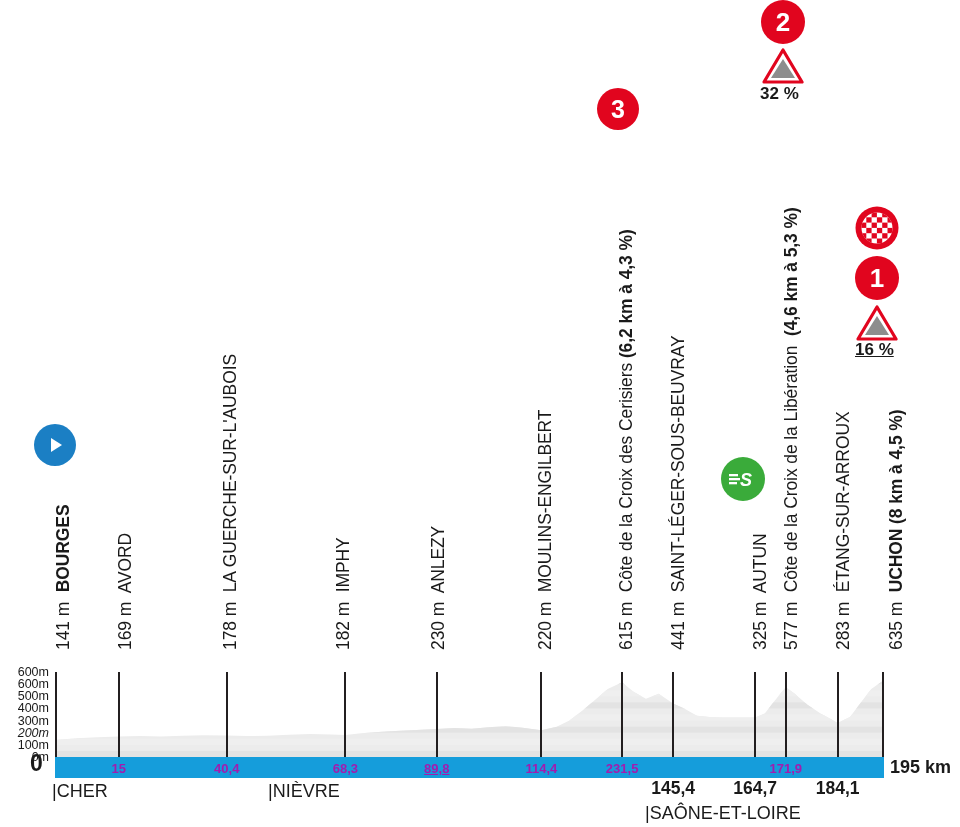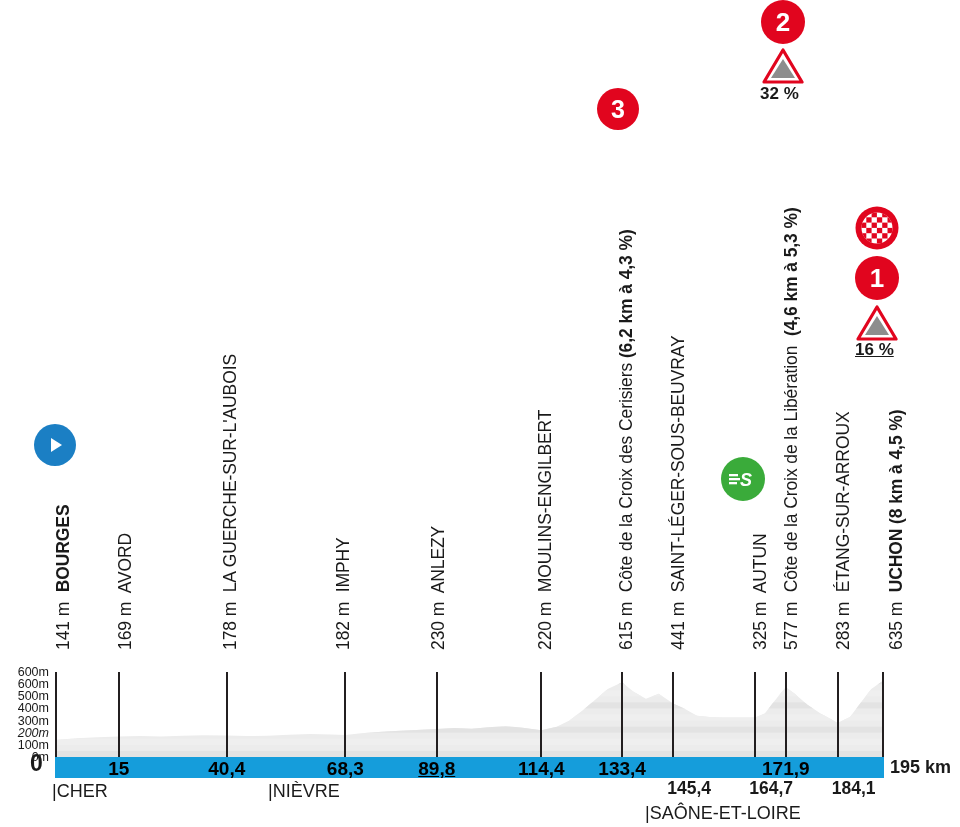--- a/index.html
+++ b/index.html
@@ -120,37 +120,36 @@
     position: absolute;
     left: 55px;
     top: 757px;
     width: 829px;
     height: 21px;
     background: #159ddb;
   }
   .km-in {
     position: absolute;
     top: 1px;
-    font-size: 19px;
-    font-weight: 700;
-    color: #000000;
+    font-size: 13px;
+    font-weight: 700;
+    color: #a21caf;
     transform: translateX(-50%);
     white-space: nowrap;
     line-height: 19px;
   }
   .km-below {
     position: absolute;
     top: 780px;
     font-size: 17.5px;
     font-weight: 700;
     color: #1a1a1a;
     transform: translateX(-50%);
     white-space: nowrap;
     line-height: 1;
-    margin-left: 16px;
   }
   #total-km {
     position: absolute;
     left: 890px;
     top: 758px;
     font-size: 18px;
     font-weight: 700;
     color: #1a1a1a;
     white-space: nowrap;
     line-height: 19px;
@@ -335,21 +334,21 @@
     </div>
   <div id="zero-big">0</div>
 
   <div id="kmbar"></div>
   <div id="km-inside-layer">
       <div class="km-in" style="left: 118.769px; top: 759px; position: absolute;">15</div>
       <div class="km-in" style="left: 226.752px; top: 759px; position: absolute;">40,4</div>
       <div class="km-in" style="left: 345.363px; top: 759px; position: absolute;">68,3</div>
       <div class="km-in" style="left: 436.765px; top: 759px; position: absolute; text-decoration: underline;">89,8</div>
       <div class="km-in" style="left: 541.347px; top: 759px; position: absolute;">114,4</div>
-      <div class="km-in" style="left: 622.121px; top: 759px; position: absolute;">133,4</div>
+      <div class="km-in" style="left: 622.121px; top: 759px; position: absolute;">231,5</div>
       <div class="km-in" style="left: 785.795px; top: 759px; position: absolute;">171,9</div>
     </div>
   <div id="km-below-layer">
       <div class="km-below" style="left: 673.136px;">145,4</div>
       <div class="km-below" style="left: 755.186px;">164,7</div>
       <div class="km-below" style="left: 837.661px; text-align: center;">184,1</div>
     </div>
   <div id="total-km">195 km</div>
 
   <div class="dept" style="left:52px; top:782px;text-align:right;">|CHER</div>

